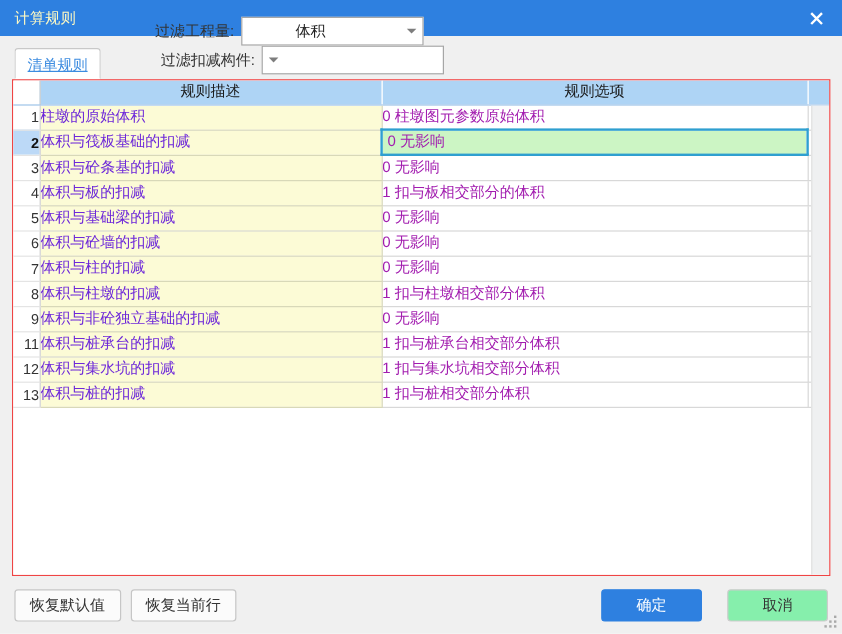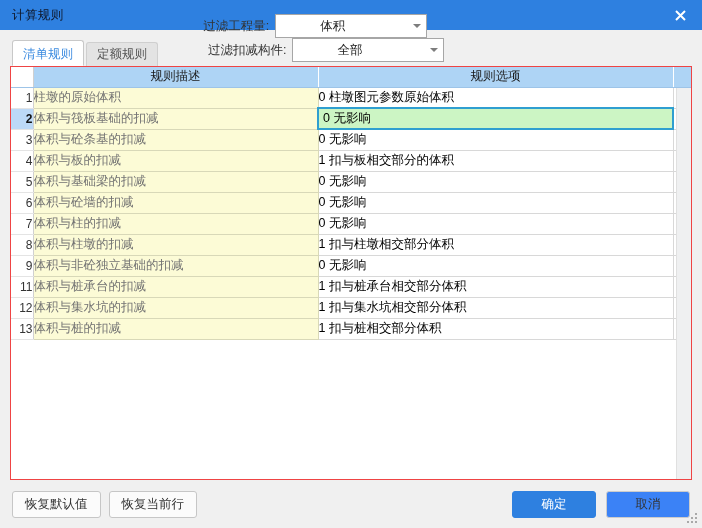--- a/index.html
+++ b/index.html
@@ -34,21 +34,21 @@
     color: #ffffff;
     display: flex;
     align-items: center;
     flex: 0 0 auto;
     position: relative;
   }
   .titlebar-title {
     font-size: 12.5px;
     padding-left: 12px;
     letter-spacing: 0.4px;
-    color: #0f172a;
+    color: #fef9c3;
     user-select: none;
   }
   .titlebar-close {
     position: absolute;
     right: 0;
     top: 0;
     width: 44px;
     height: 30px;
     display: flex;
     align-items: center;
@@ -83,20 +83,21 @@
     user-select: none;
   }
   .tab.active {
     background: #ffffff;
     border: 1px solid #c8c8c8;
     border-bottom: 1px solid #ffffff;
     border-radius: 3px 3px 0 0;
     color: #3d8ce0;
     position: relative;
     z-index: 2;
+    text-decoration: underline;
   }
   .tab.inactive {
     background: #e3e3e3;
     border: 1px solid #cfcfcf;
     border-bottom: none;
     border-radius: 3px 3px 0 0;
     color: #555555;
     margin-left: 2px;
     height: 24px;
     line-height: 23px;
@@ -212,31 +213,31 @@
     background: #bcd9f7;
     font-weight: bold;
     color: #111111;
   }
   .cell-desc {
     background: #fcfbd6;
     border-right: 1px solid #d8d8b8;
     border-bottom: 1px solid #d8d8b8;
     padding-left: 6px;
     font-size: 12.5px;
-    color: #737373;
+    color: #6d28d9;
     white-space: nowrap;
     overflow: hidden;
   }
   .cell-opt {
     background: #ffffff;
     border-bottom: 1px solid #d8d8d8;
     border-right: 1px solid #d8d8d8;
     padding-left: 6px;
     font-size: 12.5px;
-    color: #000000;
+    color: #a21caf;
     white-space: nowrap;
     overflow: hidden;
   }
   .cell-opt.sel {
     background: #ccf5c4;
     border: 2px solid #2f9fd0;
     padding-left: 4px;
   }
   .cell-pad {
     background: #ffffff;
@@ -293,24 +294,25 @@
     border: 1px solid #c6c6c6;
     color: #333333;
   }
   .btn-primary {
     background: #2e80e0;
     border: 1px solid #2e80e0;
     color: #ffffff;
     min-width: 84px;
   }
   .btn-cancel {
-    background: #3b82f6;
+    background: #86efac;
     border: 1px solid #cccccc;
     color: #333333;
     min-width: 84px;
+    margin-left: 11px;
   }
   .resize-grip {
     position: absolute;
     right: 3px;
     bottom: 3px;
     width: 12px;
     height: 12px;
   }
   .resize-grip span {
     position: absolute;
@@ -329,41 +331,37 @@
       <svg width="13" height="13" viewBox="0 0 13 13">
         <path d="M2 2 L11 11 M11 2 L2 11" stroke="#ffffff" stroke-width="2" fill="none"></path>
       </svg>
     </div>
   </div>
 
   <div class="toolbar">
     <div class="tabs">
       <div class="tab active">
         <span>清单规则</span>
-      </div>
-      <div class="tab inactive">
-        <span>定额规则</span>
       </div>
     </div>
 
     <div class="filters">
       <div class="filter-group">
         <span class="filter-label">过滤工程量:</span>
         <div class="combo">
           <span class="combo-value">体积</span>
           <span class="combo-arrow">
               <i></i>
             </span>
         </div>
       </div>
 
       <div class="filter-group">
         <span class="filter-label">过滤扣减构件:</span>
         <div class="combo">
-          <span class="combo-value">全部</span>
           <span class="combo-arrow">
               <i></i>
             </span>
         </div>
       </div>
     </div>
   </div>
 
   <div class="grid-wrap">
     <table class="grid">

